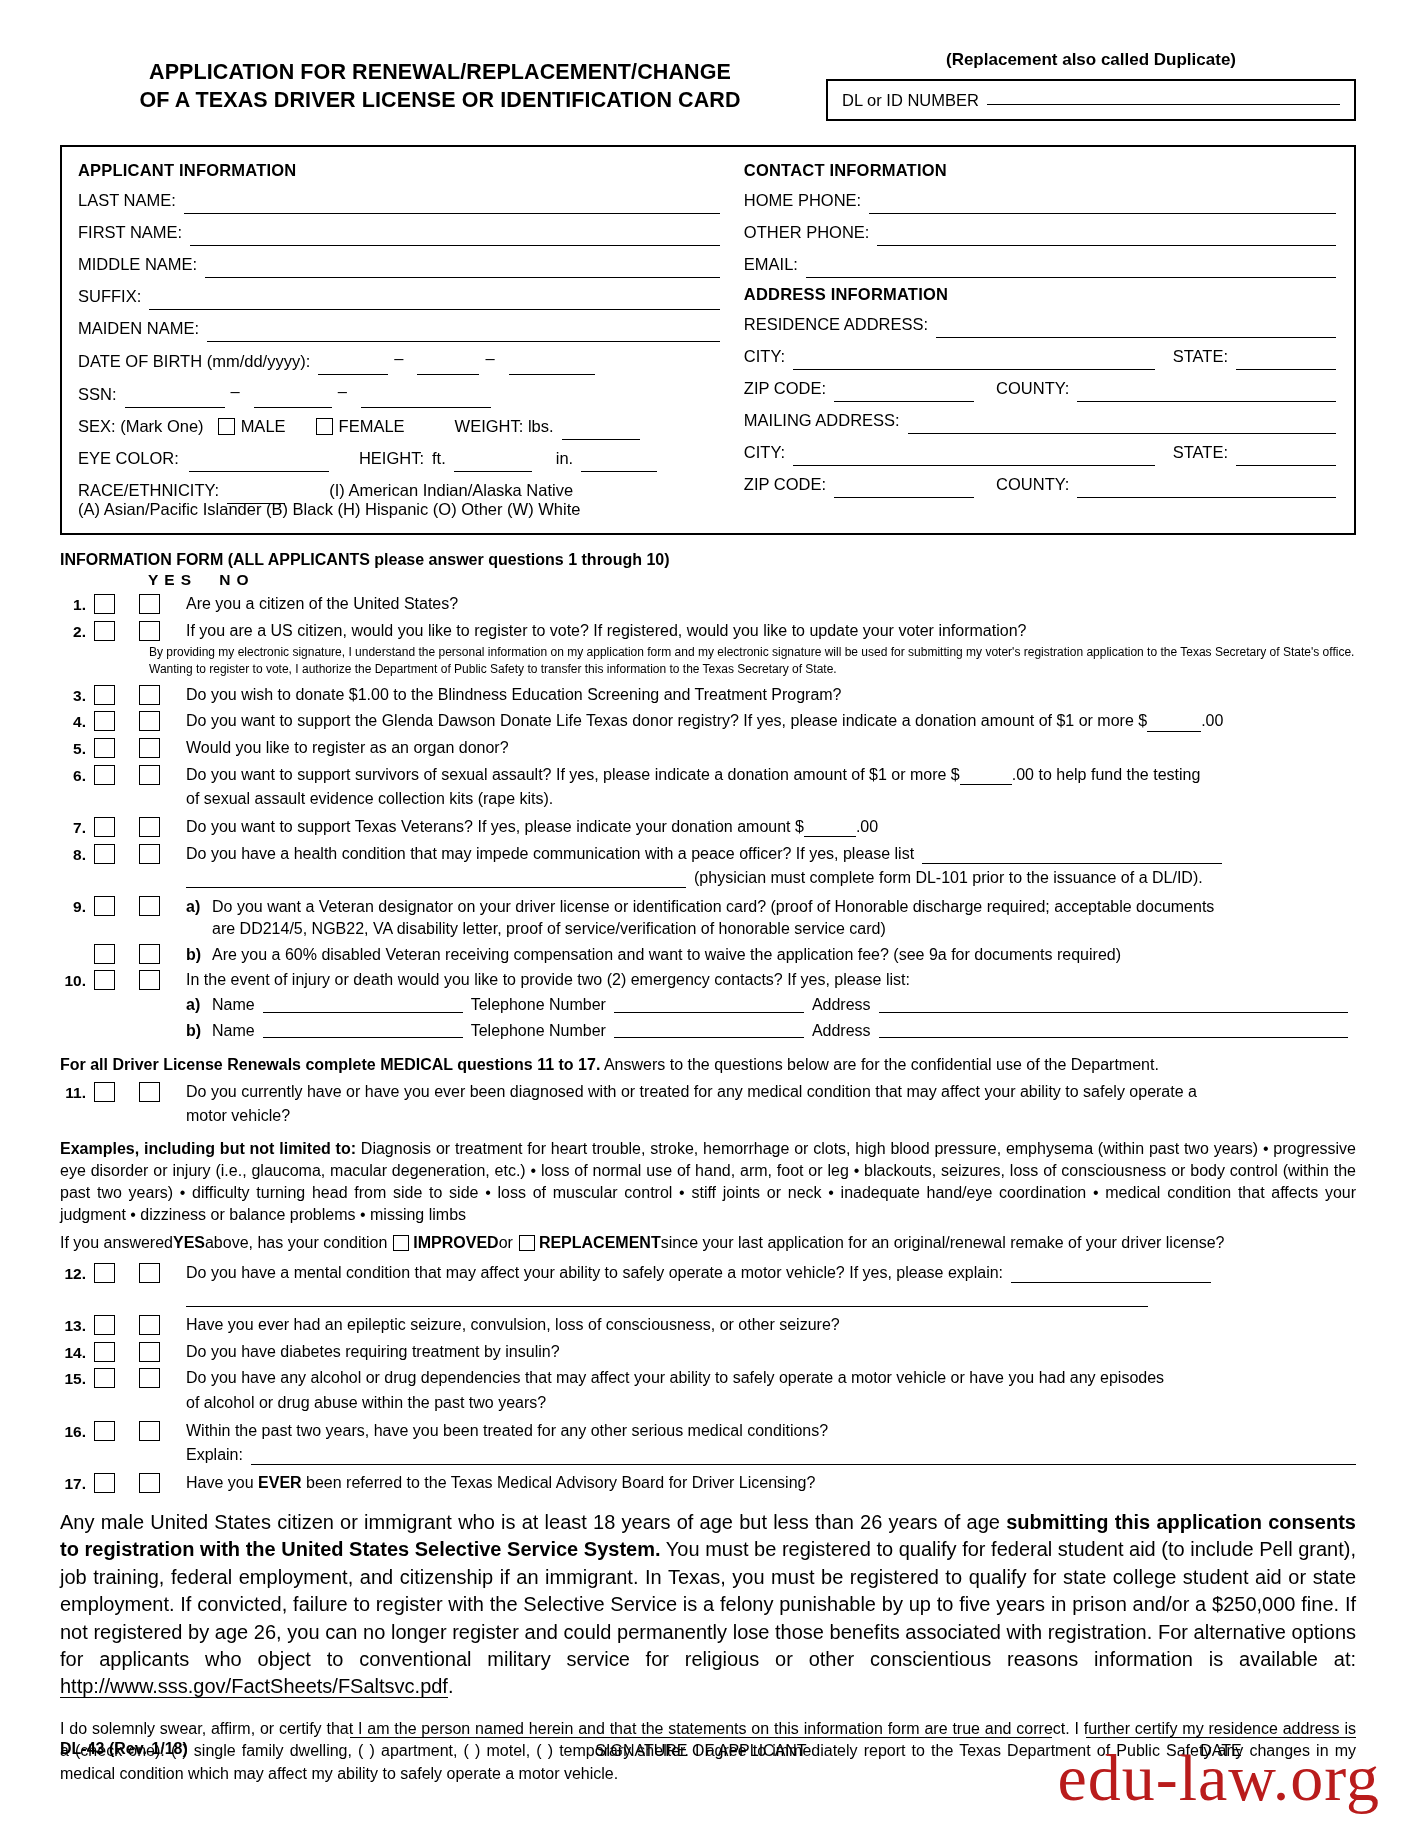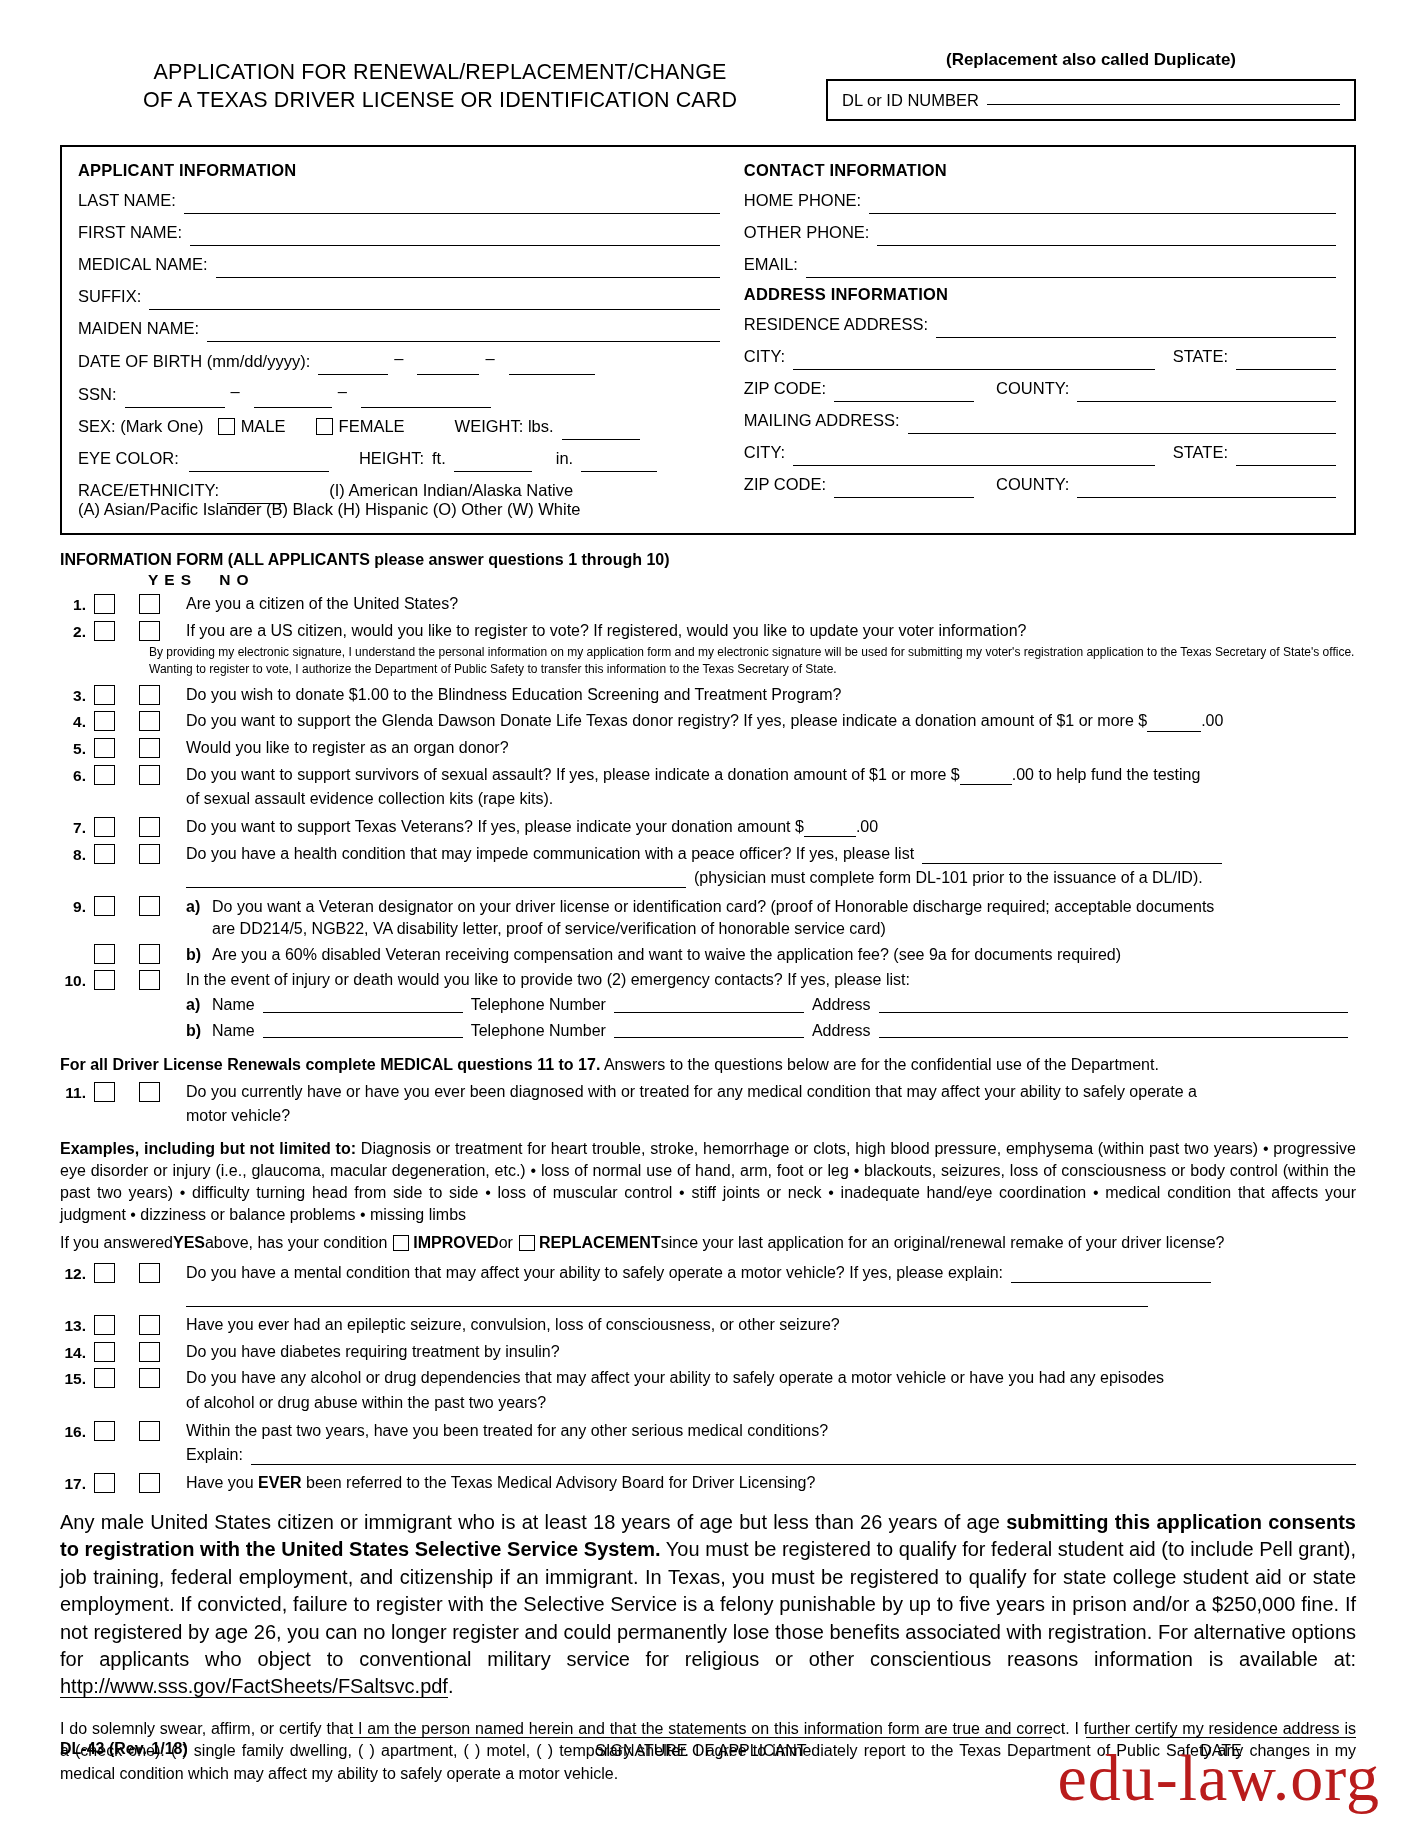--- a/index.html
+++ b/index.html
@@ -9,21 +9,21 @@
     font-family:"Liberation Sans", sans-serif;
     color:#000;
     position:relative;
     overflow:hidden;
   }
   .page { position:relative; width:1416px; height:1832px; padding:0; }
 
   
   .header { display:flex; align-items:flex-start; padding:50px 60px 0 60px; }
   .title-block { width:760px; text-align:center; padding-top:8px; }
-  .title-line { font-size:21.5px; font-weight:normal; letter-spacing:.1px; line-height:1.32; }
+  .title-line { font-size:21.5px; font-weight:bold; letter-spacing:.1px; line-height:1.32; }
   .dup-block { flex:1; padding-left:6px; }
   .dup-note { font-size:17px; font-weight:bold; text-align:center; margin-bottom:9px; }
   .dlid-box { border:2px solid #000; height:42px; display:flex; align-items:center; padding:0 14px; }
   .dlid-label { font-size:16.5px; white-space:nowrap; }
   .rule { border-bottom:1.6px solid #000; flex:1; margin-left:8px; position:relative; top:4px; }
 
   
   .infobox { margin:24px 60px 16px 60px; border:2px solid #000; display:flex; padding:14px 0 14px 0; }
   .col-left { width:52%; padding:0 14px 0 16px; }
   .col-right { width:48%; padding:0 18px 0 10px; }
@@ -104,21 +104,21 @@
 
       <div class="frow">
         <span class="lbl">LAST NAME:</span>
         <span class="rule"></span>
       </div>
       <div class="frow">
         <span class="lbl">FIRST NAME:</span>
         <span class="rule"></span>
       </div>
       <div class="frow">
-        <span class="lbl">MEDICAL NAME:</span>
+        <span class="lbl">MIDDLE NAME:</span>
         <span class="rule"></span>
       </div>
       <div class="frow">
         <span class="lbl">SUFFIX:</span>
         <span class="rule"></span>
       </div>
       <div class="frow">
         <span class="lbl">MAIDEN NAME:</span>
         <span class="rule"></span>
       </div>

